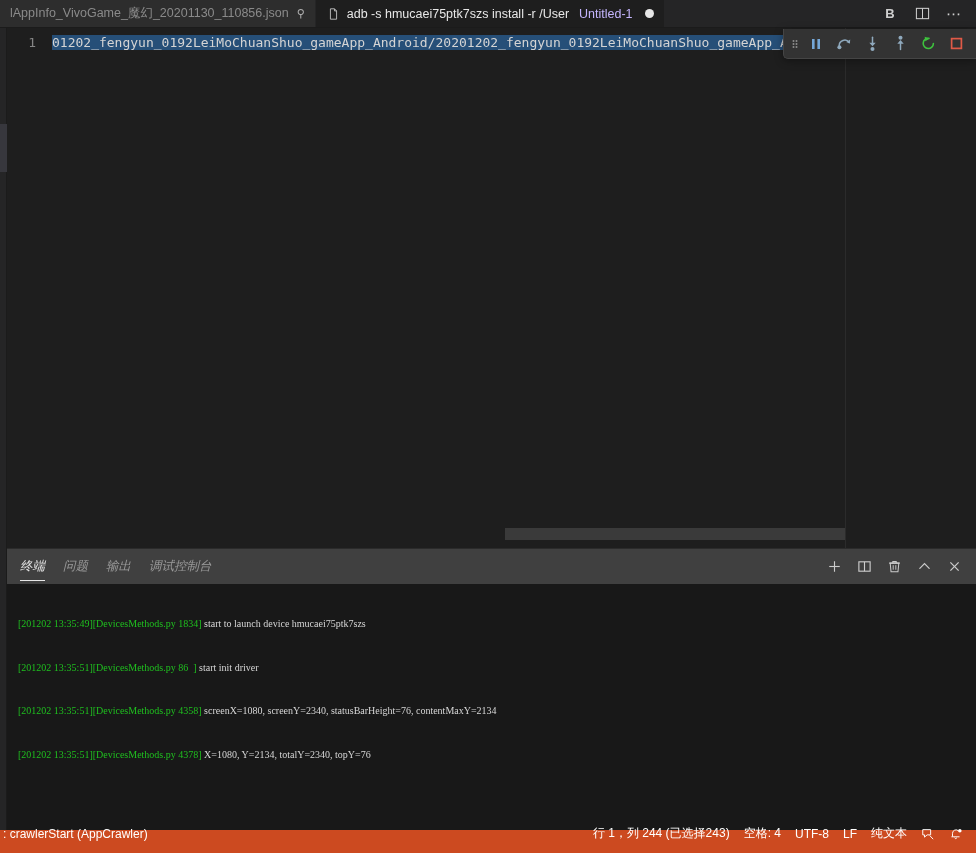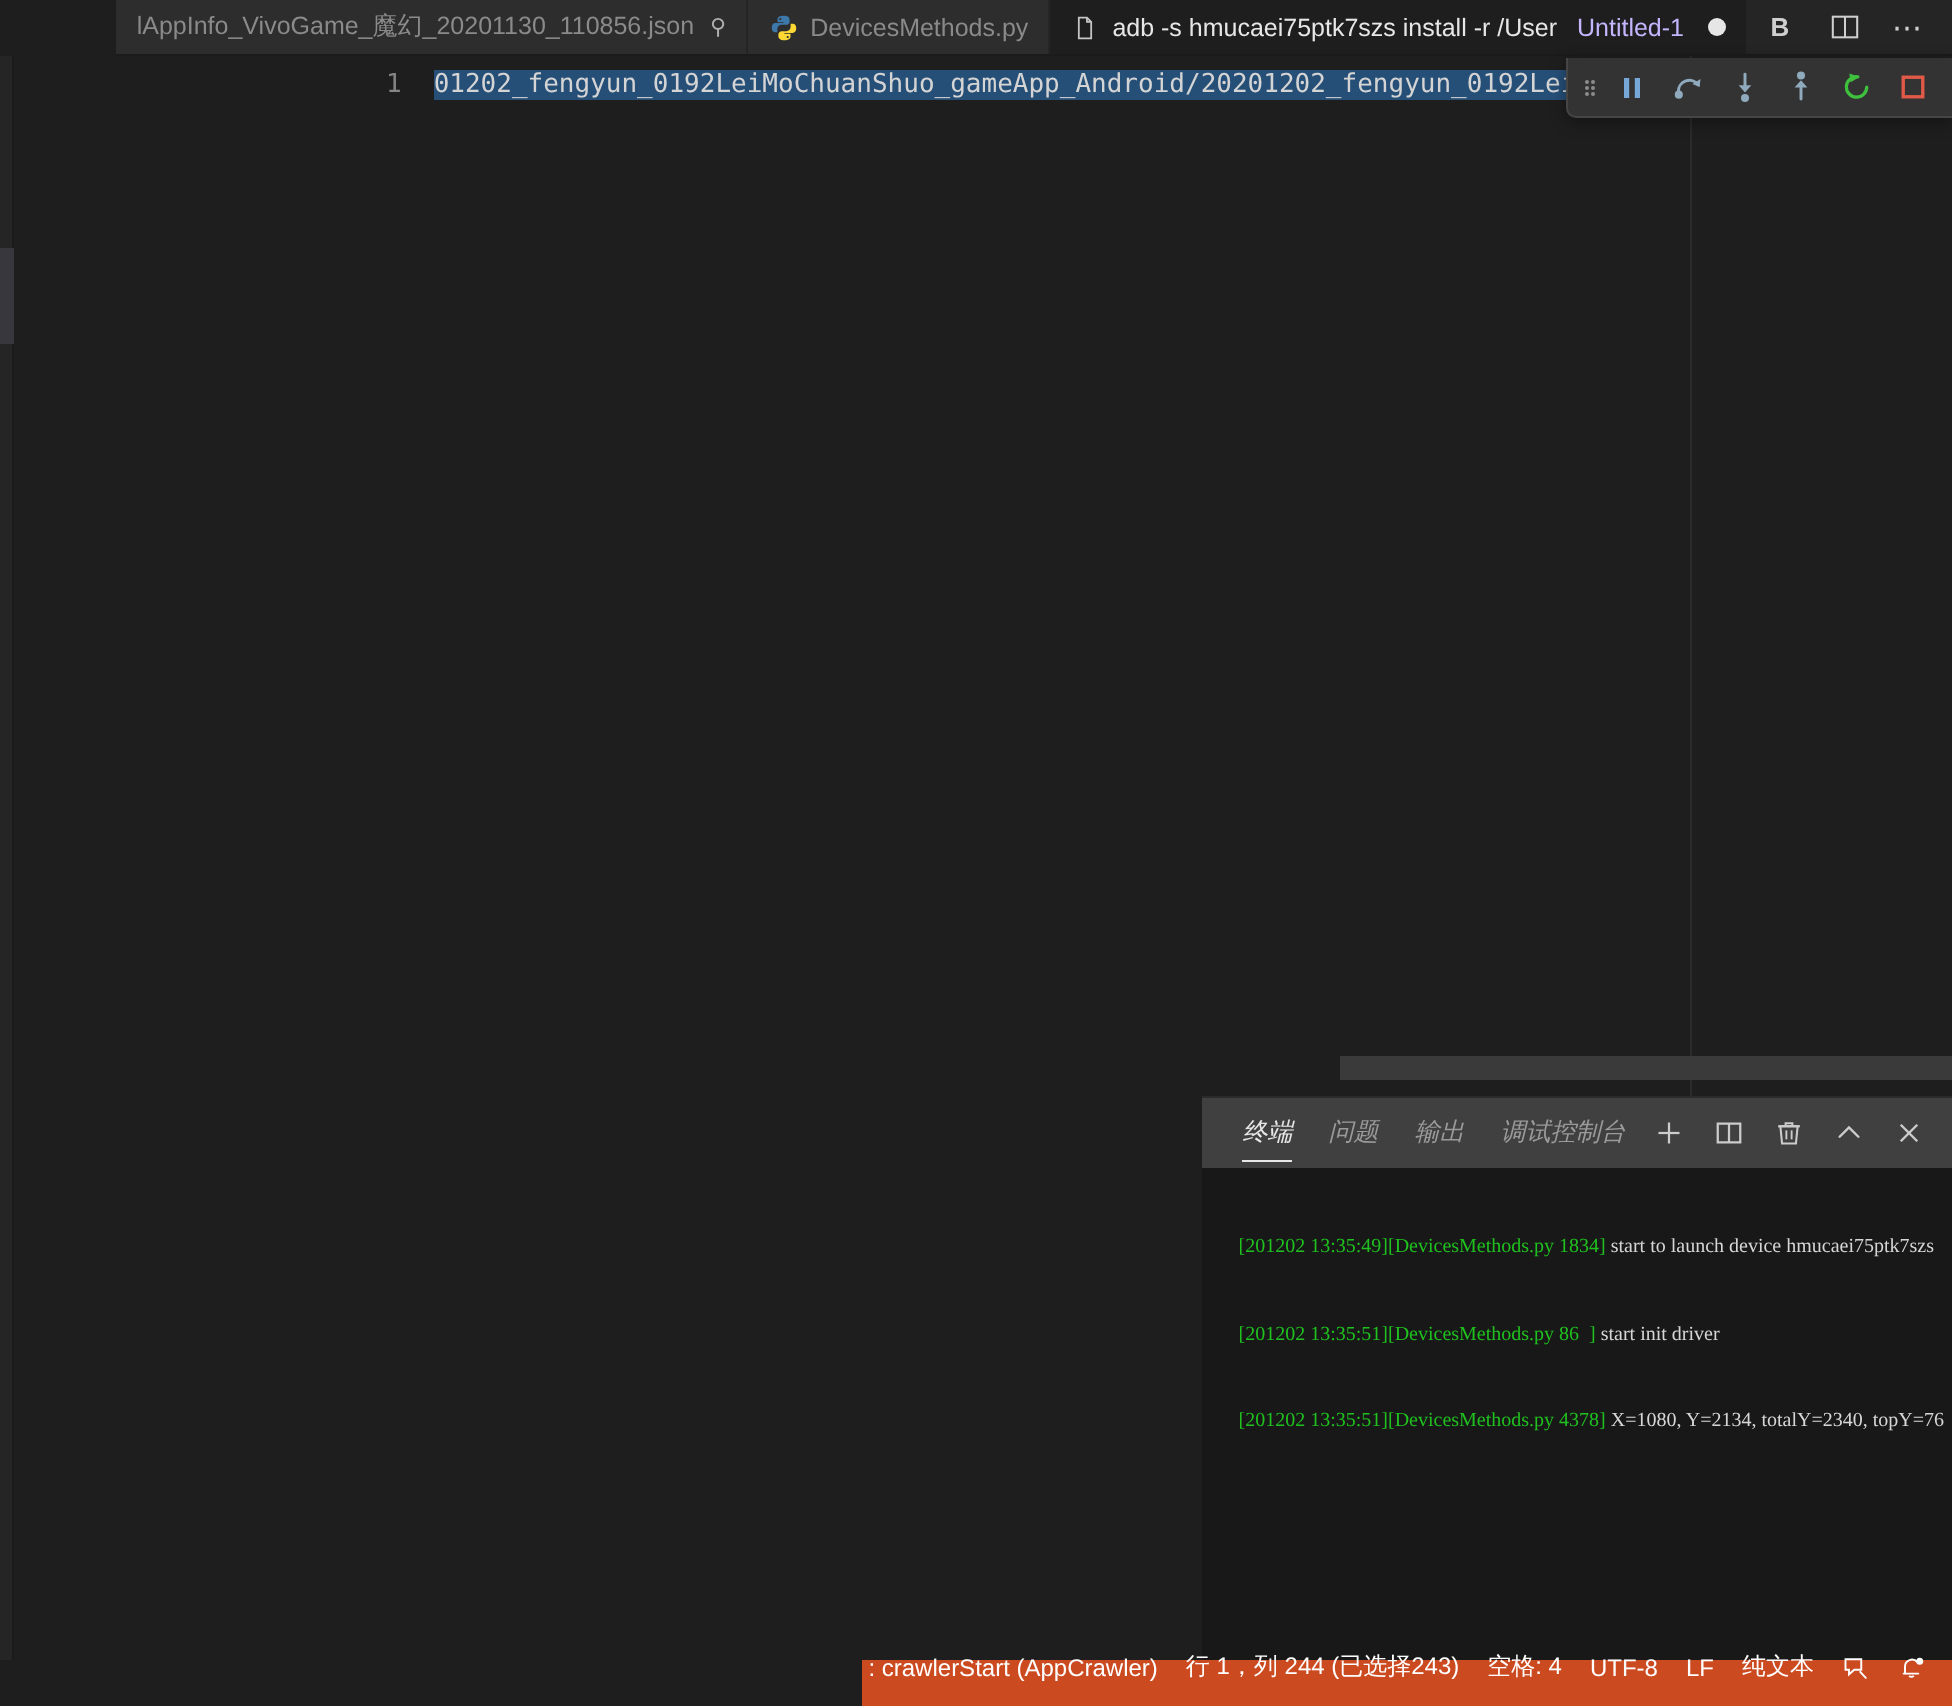--- a/index.html
+++ b/index.html
@@ -6,21 +6,21 @@
   html, body {
     width: 976px; height: 853px;
     background: #1e1e1e;
     font-family: "Liberation Sans", sans-serif;
     overflow: hidden;
   }
   #app {
     position: relative;
     width: 976px; height: 853px;
     background: #1e1e1e;
-    display: flex; flex-direction: column; align-items: flex-end;
+    display: flex; flex-direction: column;
   }
 
   
   .left-sliver {
     position: absolute; left: 0; top: 28px; bottom: 23px; width: 7px;
     background: #252526;
     border-right: 1px solid #1b1b1b;
     z-index: 5;
   }
   .left-sliver .sliver-chip {
@@ -197,29 +197,20 @@
 
 <div id="app">
 
   <div class="tabbar">
 
     <div class="tab">
       <span class="tab-label">lAppInfo_VivoGame_魔幻_20201130_110856.json</span>
       <span class="pin-icon">⚲</span>
     </div>
 
-    <div class="tab">
-      <span class="tab-icon">
-        <svg class="icon-svg" width="14" height="14" viewBox="0 0 16 16">
-          <path fill="#3C78A9" d="M7.7 1c-2 0-3.4.6-3.4 2.1v1.6h3.5v.5H3.1C1.8 5.2 1 6.2 1 7.8c0 1.6.7 2.6 2 2.6h1.2V8.6c0-1.3 1.1-2.4 2.5-2.4h2.6c1 0 1.9-.8 1.9-1.8V3.1C11.2 1.9 10 1 8.5 1h-.8zM5.9 2.3c.3 0 .6.3.6.6s-.3.6-.6.6-.6-.3-.6-.6.3-.6.6-.6z"></path>
-          <path fill="#FDD835" d="M8.3 15c2 0 3.4-.6 3.4-2.1v-1.6H8.2v-.5h4.7c1.3 0 2.1-1 2.1-2.6 0-1.6-.7-2.6-2-2.6h-1.2v1.8c0 1.3-1.1 2.4-2.5 2.4H6.7c-1 0-1.9.8-1.9 1.8v1.3c0 1.2 1.2 2.1 2.7 2.1h.8zm1.8-1.3c-.3 0-.6-.3-.6-.6s.3-.6.6-.6.6.3.6.6-.3.6-.6.6z"></path>
-        </svg>
-      </span>
-      <span class="tab-label">DevicesMethods.py</span>
-    </div>
 
     <div class="tab active">
       <span class="tab-icon">
         <svg class="icon-svg" width="13" height="14" viewBox="0 0 16 16">
           <path fill="none" stroke="#c5c5c5" stroke-width="1.1" d="M9.2 1.6H4.2v12.8h7.6V4.2z"></path>
           <path fill="none" stroke="#c5c5c5" stroke-width="1.1" d="M9.2 1.6v2.6h2.6"></path>
         </svg>
       </span>
       <span class="tab-label">adb -s hmucaei75ptk7szs install -r /User</span>
       <span class="preview-label">Untitled-1</span>
@@ -367,20 +358,21 @@
             <line x1="3.6" y1="3.6" x2="12.4" y2="12.4" stroke="#cccccc" stroke-width="1.3"></line>
             <line x1="12.4" y1="3.6" x2="3.6" y2="12.4" stroke="#cccccc" stroke-width="1.3"></line>
           </svg>
         </div>
       </div>
     </div>
 
     <div class="terminal">
       <div class="t-line"><span class="g">[201202 13:35:49][DevicesMethods.py 1834] </span><span class="w">start to launch device hmucaei75ptk7szs</span></div>
       <div class="t-line"><span class="g">[201202 13:35:51][DevicesMethods.py 86  ] </span><span class="w">start init driver</span></div>
+      <div class="t-line"><span class="g">[201202 13:35:51][DevicesMethods.py 4358] </span><span class="w">screenX=1080, screenY=2340, statusBarHeight=76, contentMaxY=2134</span></div>
       <div class="t-line"><span class="g">[201202 13:35:51][DevicesMethods.py 4378] </span><span class="w">X=1080, Y=2134, totalY=2340, topY=76</span></div>
       
       
       
       
       
       
       
 
       

